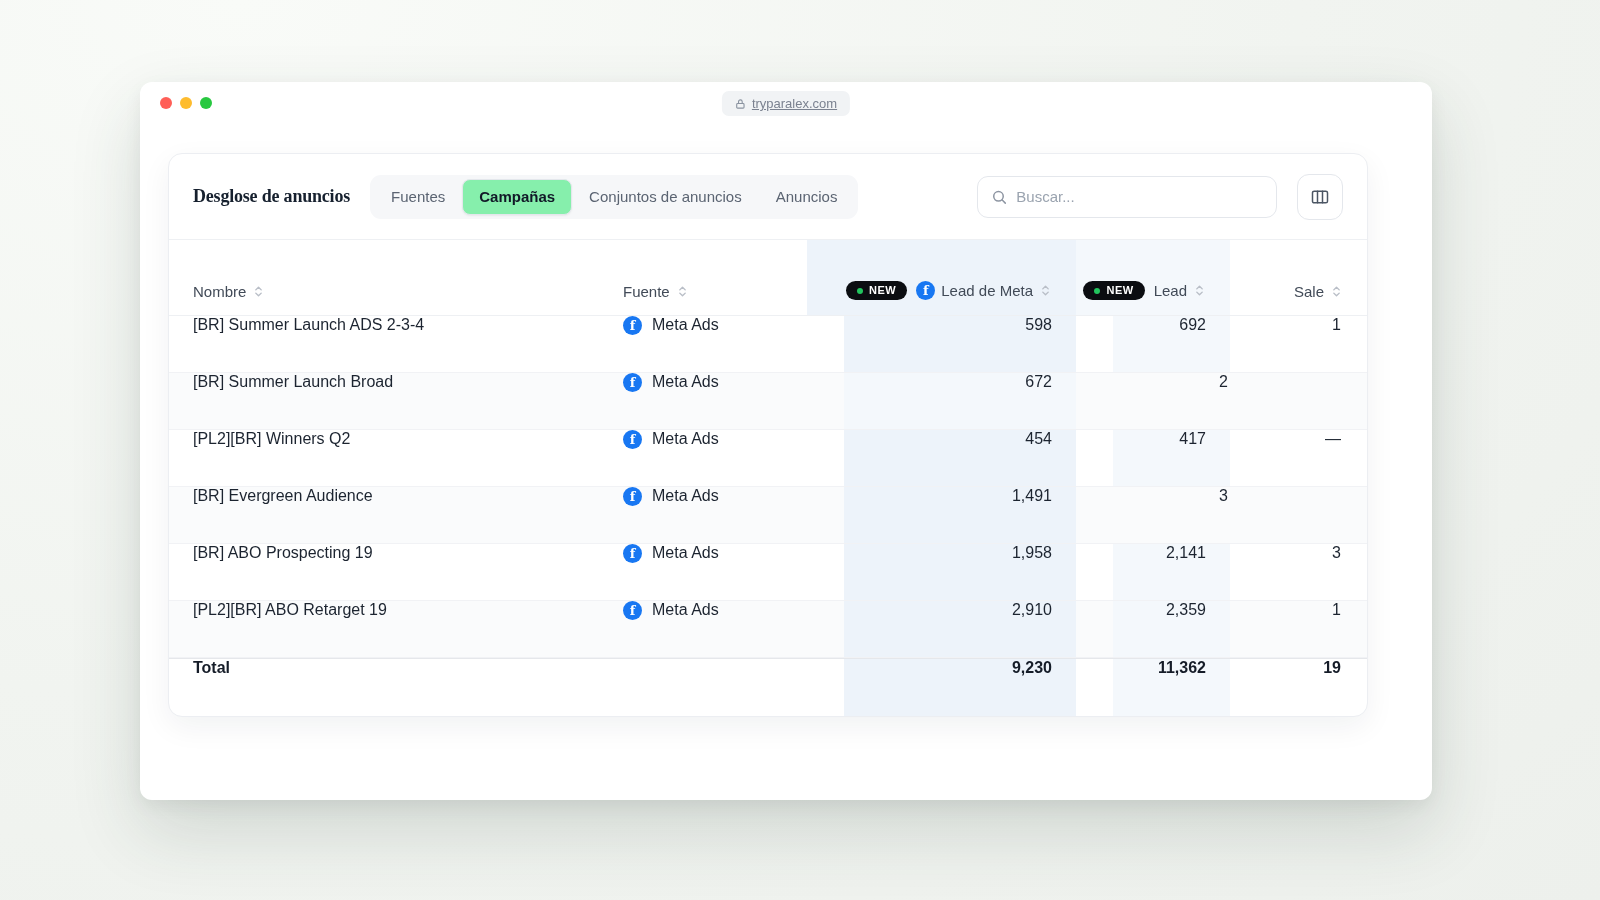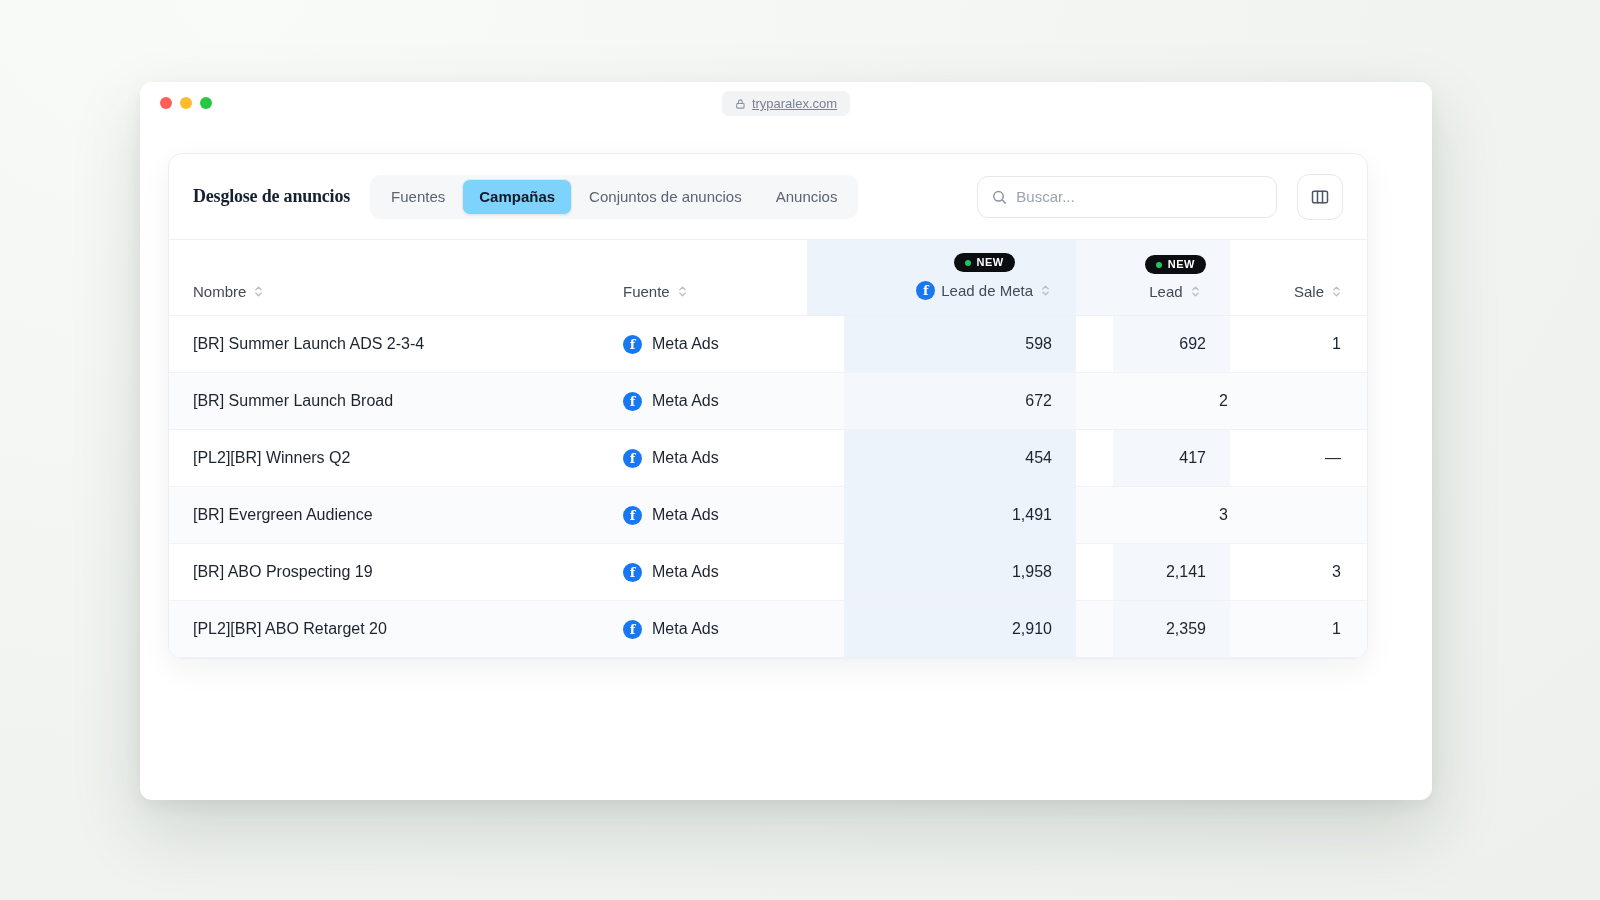--- a/index.html
+++ b/index.html
@@ -44,21 +44,21 @@
   .tabs {
     margin-left: 20px; background: #f6f7f9; border-radius: 11px; padding: 4px;
     display: flex; align-items: center; height: 44px;
   }
   .tab {
     padding: 0 16px; height: 36px; display: flex; align-items: center;
     font-size: 15px; color: #5b6472; font-weight: 500; border-radius: 8px;
     cursor: pointer; white-space: nowrap; border: 1px solid transparent;
   }
   .tab.active {
-    background: #7dd3fc; border: 1px solid #e4e7ec; color: #111827; font-weight: 700;
+    background: #86efac; border: 1px solid #e4e7ec; color: #111827; font-weight: 700;
     box-shadow: 0 1px 2px rgba(16,24,40,0.06);
   }
   .spacer { flex: 1; }
   .search {
     width: 300px; height: 42px; border: 1px solid #e4e7ec; border-radius: 11px;
     display: flex; align-items: center; gap: 9px; padding: 0 13px; background: #fff;
   }
   .search input {
     border: none; outline: none; background: transparent; width: 100%;
     font-size: 15px; color: #333a44; font-family: inherit;
@@ -73,38 +73,38 @@
   
   .trow {
     display: grid;
     grid-template-columns: 430px 184px 269px 154px 1fr;
     padding: 0 24px; align-items: stretch;
   }
   .thead-row { height: 76px; border-bottom: 1px solid #eef0f3; }
   .hcell { display: flex; flex-direction: column; justify-content: flex-end; padding-bottom: 15px; }
   .hcell.left  { align-items: flex-start; }
   .hcell.right { align-items: flex-end; }
-  .hgroup { display: flex; flex-direction: column; align-items: center; gap: 9px; }
+  .hgroup { display: flex; flex-direction: row; align-items: center; gap: 9px; }
   .hlabel { font-size: 15px; color: #414a57; font-weight: 500; display: flex; align-items: center; gap: 6px; white-space: nowrap; }
   .sorticon { display: inline-flex; flex: 0 0 auto; cursor: pointer; }
 
   .new-badge {
     display: inline-flex; align-items: center; gap: 6px;
     background: #0b0d11; color: #fff; font-size: 11px; font-weight: 700;
     letter-spacing: 0.5px; padding: 4px 11px; border-radius: 999px; line-height: 1;
   }
   .new-dot { width: 6px; height: 6px; border-radius: 50%; background: #22c55e; }
 
   .hl1 { background: #edf3fa; }
   .hl2 { background: #f4f8fc; }
   .pad-r { padding-right: 24px; }
 
   .body-row { height: 57px; border-bottom: 1px solid #f1f2f5; background: #fff; }
   .body-row.alt { background: #fafbfc; }
-  .c { display: flex; align-items: center; font-size: 16px; color: #1c2430; }
+  .c { display: flex; align-items: flex-start; font-size: 16px; color: #1c2430; }
   .c.num { justify-content: flex-end; margin-left: 37px; }
   .c-source { gap: 10px; }
   .c-sale { justify-content: flex-end; padding-right: 2px; }
 
   .fb {
     width: 19px; height: 19px; border-radius: 50%; background: #1877f2;
     color: #fff; font-weight: 700; font-size: 13px; line-height: 1;
     display: inline-flex; align-items: center; justify-content: center;
     font-family: "DejaVu Serif", serif; flex: 0 0 auto;
   }
@@ -312,32 +312,47 @@
     </div>
     <div class="c num hl2 pad-r">
       <span>2,141</span>
     </div>
     <div class="c c-sale">
       <span>3</span>
     </div>
   </div>
         <div class="trow body-row alt">
     <div class="c">
-      <span>[PL2][BR] ABO Retarget 20</span>
+      <span>[PL2][BR] ABO Retarget 19</span>
     </div>
     <div class="c c-source">
       <span class="fb">f</span>
       <span>Meta Ads</span>
     </div>
     <div class="c num hl1 pad-r">
       <span>2,910</span>
     </div>
     <div class="c num hl2 pad-r">
       <span>2,359</span>
     </div>
     <div class="c c-sale">
       <span>1</span>
     </div>
   </div>
       </div>
 
+    <div class="trow total-row">
+      <div class="c">
+        <span>Total</span>
+      </div>
+      <div class="c"></div>
+      <div class="c num hl1 pad-r">
+        <span>9,230</span>
+      </div>
+      <div class="c num hl2 pad-r">
+        <span>11,362</span>
+      </div>
+      <div class="c c-sale">
+        <span>19</span>
+      </div>
+    </div>
   </div>
 </div>
 
 </body></html>

